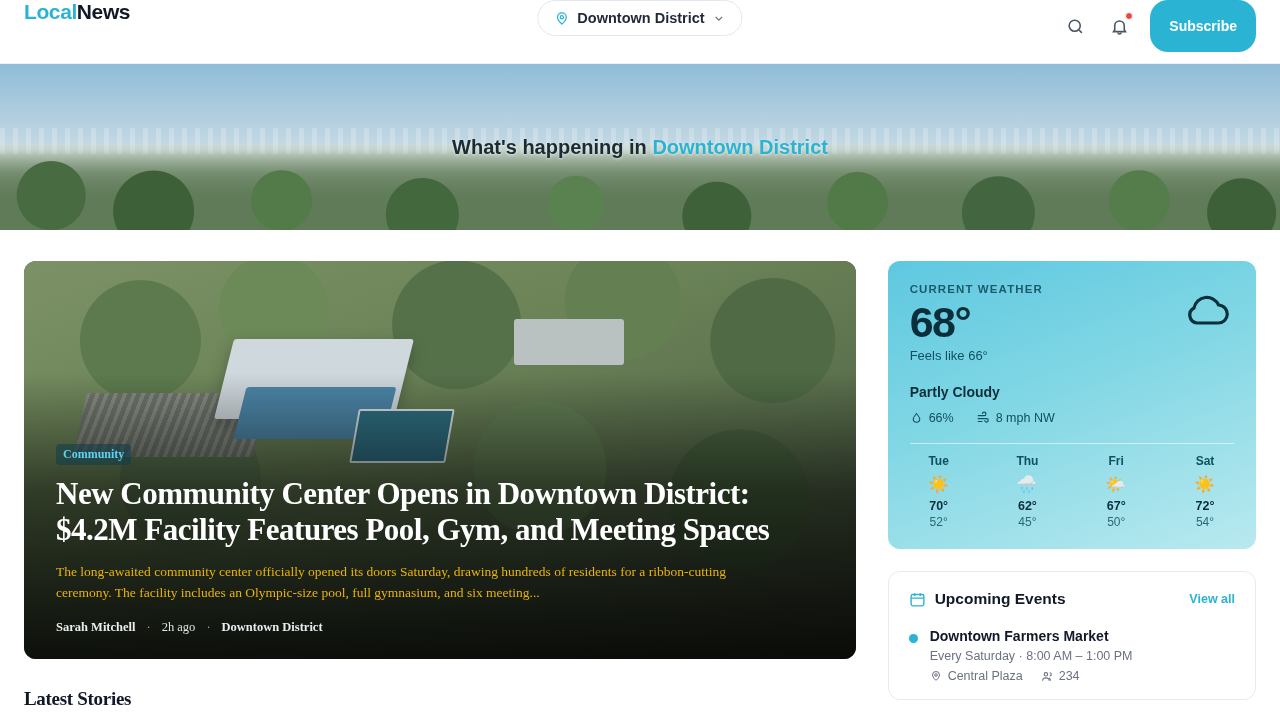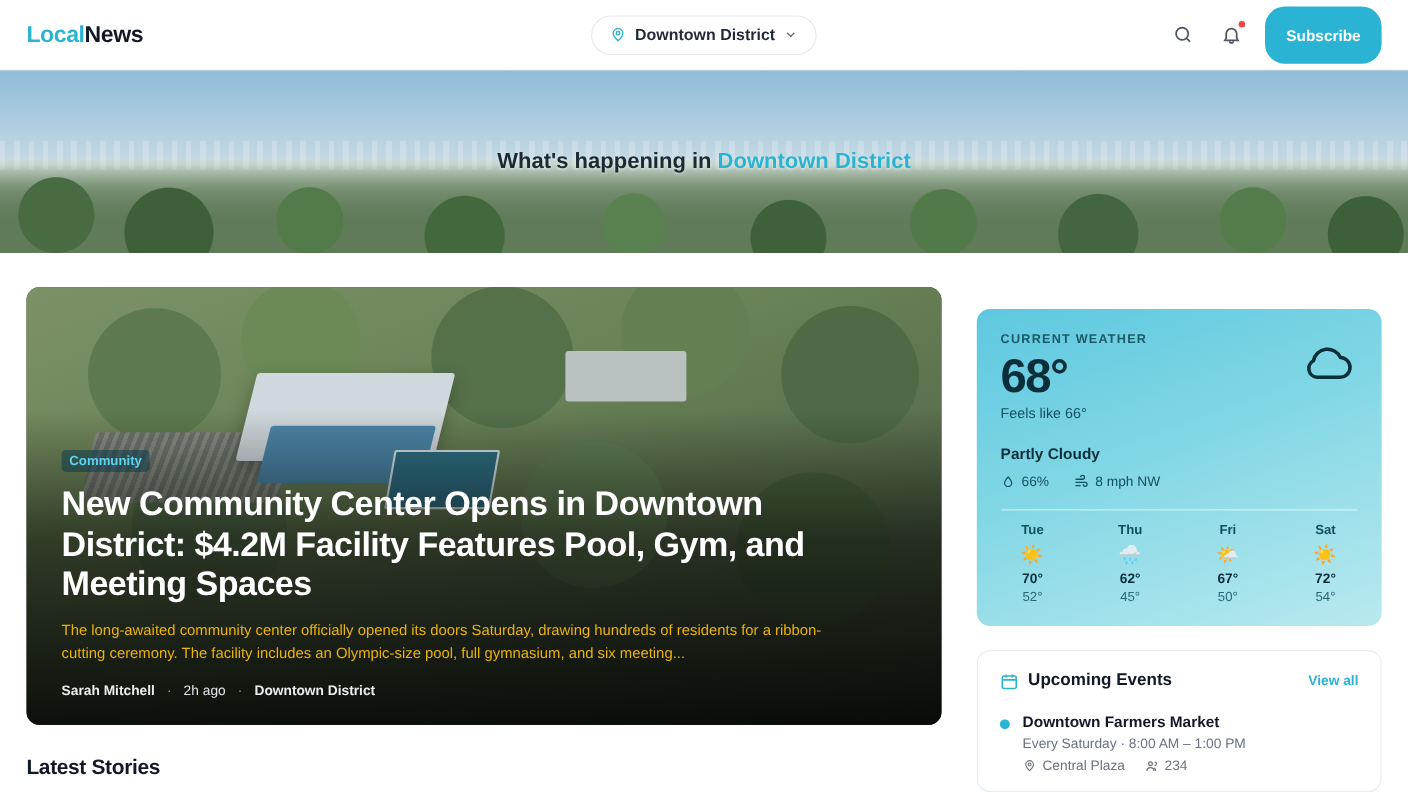--- a/index.html
+++ b/index.html
@@ -10,21 +10,21 @@
     overflow: hidden;
     color: #111827;
   }
 
   
   .header {
     height: 64px;
     background: #ffffff;
     border-bottom: 1px solid #eceff3;
     display: flex;
-    align-items: center;
+    align-items: flex-start;
     padding: 0 24px;
     position: relative;
   }
   .logo {
     font-size: 21px;
     font-weight: bold;
     letter-spacing: -0.4px;
     white-space: nowrap;
   }
   .logo .accent { color: #2bb3d4; }
@@ -133,22 +133,22 @@
     text-shadow: 0 1px 3px rgba(255,255,255,0.55);
   }
   .hero-overlay-text .loc { color: #2bb3d4; }
 
   
   .content {
     display: flex;
     gap: 32px;
     padding: 31px 24px 0 24px;
   }
-  .left-col { width: 876px; }
-  .right-col { width: 388px; margin-top: 20px; }
+  .left-col { width: 876px; font-family: Liberation Serif, serif; }
+  .right-col { width: 388px; }
 
   
   .featured {
     position: relative;
     height: 398px;
     border-radius: 12px;
     overflow: hidden;
     background: #4d5b43;
     cursor: pointer;
   }

